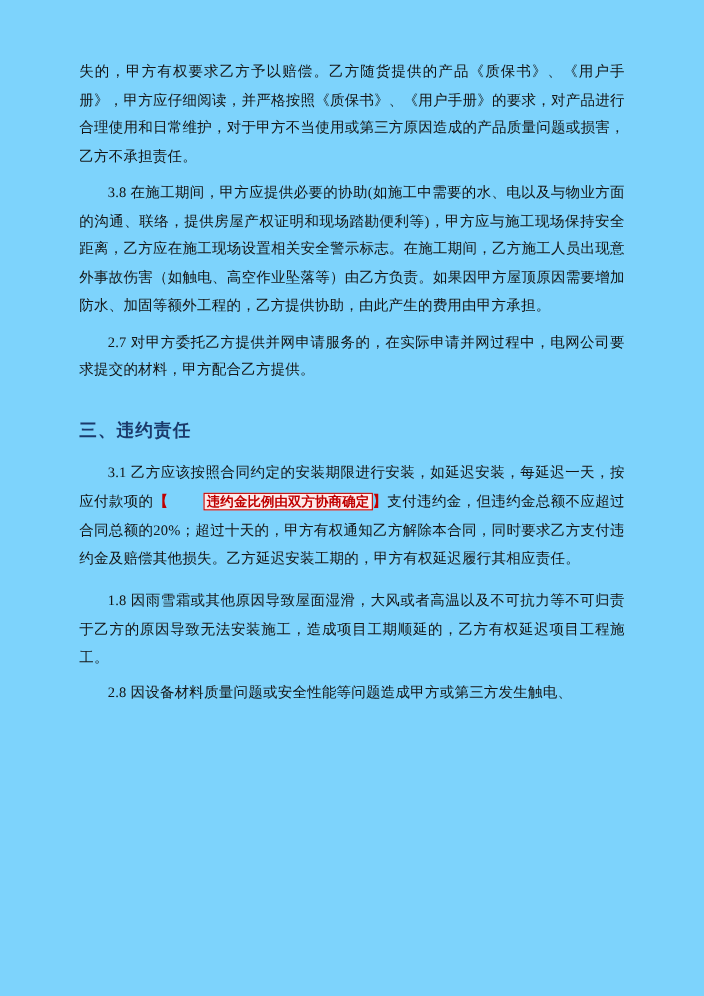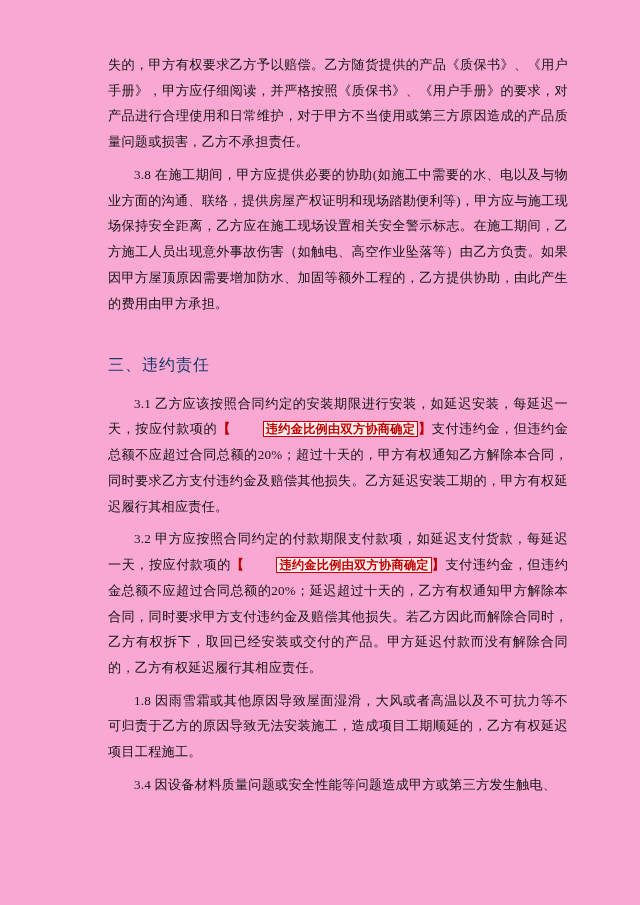--- a/index.html
+++ b/index.html
@@ -11,41 +11,41 @@
     width: 640px;
     height: 905px;
     font-family: "Liberation Serif", "DejaVu Serif", serif;
     color: #1a1a1a;
     overflow: hidden;
   }
   #page {
     position: relative;
     width: 640px;
     height: 905px;
-    background: #f9a8d4;
+    background: #7dd3fc;
     box-sizing: border-box;
-    padding: 52px 72px 20px 108px;
+    padding: 52px 72px 20px 72px;
   }
   .doc-body {
     font-size: 13.2px;
     line-height: 1.95;
     letter-spacing: 0.2px;
     text-align: justify;
     color: #141414;
   }
   .para {
     margin: 0 0 1px 0;
     text-indent: 0;
   }
   .para.indent {
     text-indent: 26px;
   }
   .section-heading {
     font-family: "Liberation Sans", "DejaVu Sans", sans-serif;
-    font-weight: normal;
+    font-weight: bold;
     font-size: 16px;
     color: #1b3a6b;
     margin: 20px 0 10px 0;
     letter-spacing: 1px;
   }
   .highlight {
     color: #c00000;
     font-weight: bold;
     background: #fde9ea;
     border: 1px solid #c00000;
@@ -67,38 +67,36 @@
   <div class="doc-body">
 
     <p class="para">失的，甲方有权要求乙方予以赔偿。乙方随货提供的产品《质保书》、《用户手册》，甲方应仔细阅读，并严格按照《质保书》、《用户手册》的要求，对产品进行合理使用和日常维护，对于甲方不当使用或第三方原因造成的产品质量问题或损害，乙方不承担责任。</p>
 
     <div class="spacer-sm"></div>
 
     <p class="para indent">3.8 在施工期间，甲方应提供必要的协助(如施工中需要的水、电以及与物业方面的沟通、联络，提供房屋产权证明和现场踏勘便利等)，甲方应与施工现场保持安全距离，乙方应在施工现场设置相关安全警示标志。在施工期间，乙方施工人员出现意外事故伤害（如触电、高空作业坠落等）由乙方负责。如果因甲方屋顶原因需要增加防水、加固等额外工程的，乙方提供协助，由此产生的费用由甲方承担。</p>
 
     <div class="spacer-sm"></div>
 
+    <p class="para indent">2.7 对甲方委托乙方提供并网申请服务的，在实际申请并网过程中，电网公司要求提交的材料，甲方配合乙方提供。</p>
 
     <div class="spacer-sm"></div>
 
 
     <h2 class="section-heading">三、违约责任</h2>
 
     <p class="para indent">
       <span>3.1 乙方应该按照合同约定的安装期限进行安装，如延迟安装，每延迟一天，按应付款项的</span><span class="bracket">【</span><span class="highlight">违约金比例由双方协商确定</span><span class="bracket">】</span><span>支付违约金，但违约金总额不应超过合同总额的20%；超过十天的，甲方有权通知乙方解除本合同，同时要求乙方支付违约金及赔偿其他损失。乙方延迟安装工期的，甲方有权延迟履行其相应责任。</span>
     </p>
 
     <div class="spacer-sm"></div>
 
-    <p class="para indent">
-      <span>3.2 甲方应按照合同约定的付款期限支付款项，如延迟支付货款，每延迟一天，按应付款项的</span><span class="bracket">【</span><span class="highlight">违约金比例由双方协商确定</span><span class="bracket">】</span><span>支付违约金，但违约金总额不应超过合同总额的20%；延迟超过十天的，乙方有权通知甲方解除本合同，同时要求甲方支付违约金及赔偿其他损失。若乙方因此而解除合同时，乙方有权拆下，取回已经安装或交付的产品。甲方延迟付款而没有解除合同的，乙方有权延迟履行其相应责任。</span>
-    </p>
 
     <div class="spacer-sm"></div>
 
     <p class="para indent">1.8 因雨雪霜或其他原因导致屋面湿滑，大风或者高温以及不可抗力等不可归责于乙方的原因导致无法安装施工，造成项目工期顺延的，乙方有权延迟项目工程施工。</p>
 
     <div class="spacer-sm"></div>
 
-    <p class="para indent">3.4 因设备材料质量问题或安全性能等问题造成甲方或第三方发生触电、</p>
+    <p class="para indent">2.8 因设备材料质量问题或安全性能等问题造成甲方或第三方发生触电、</p>
 
   </div>
 </div>
 
 </body></html>

